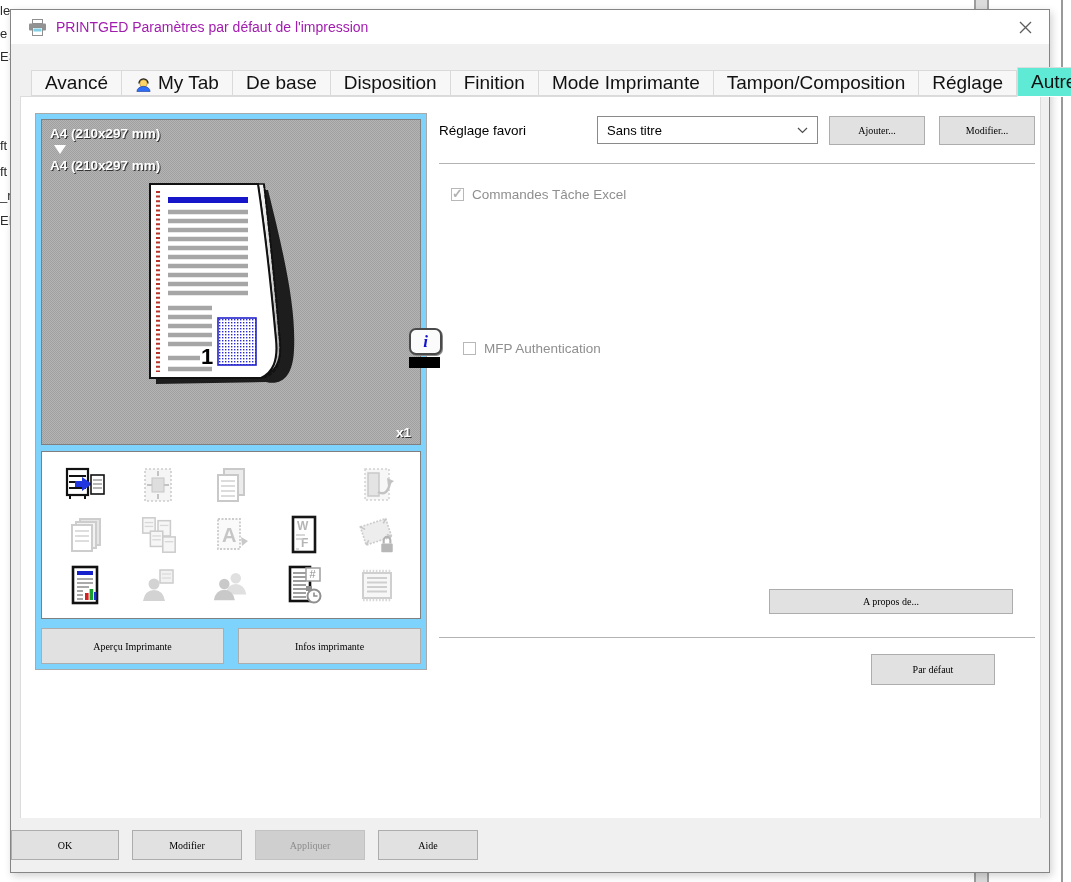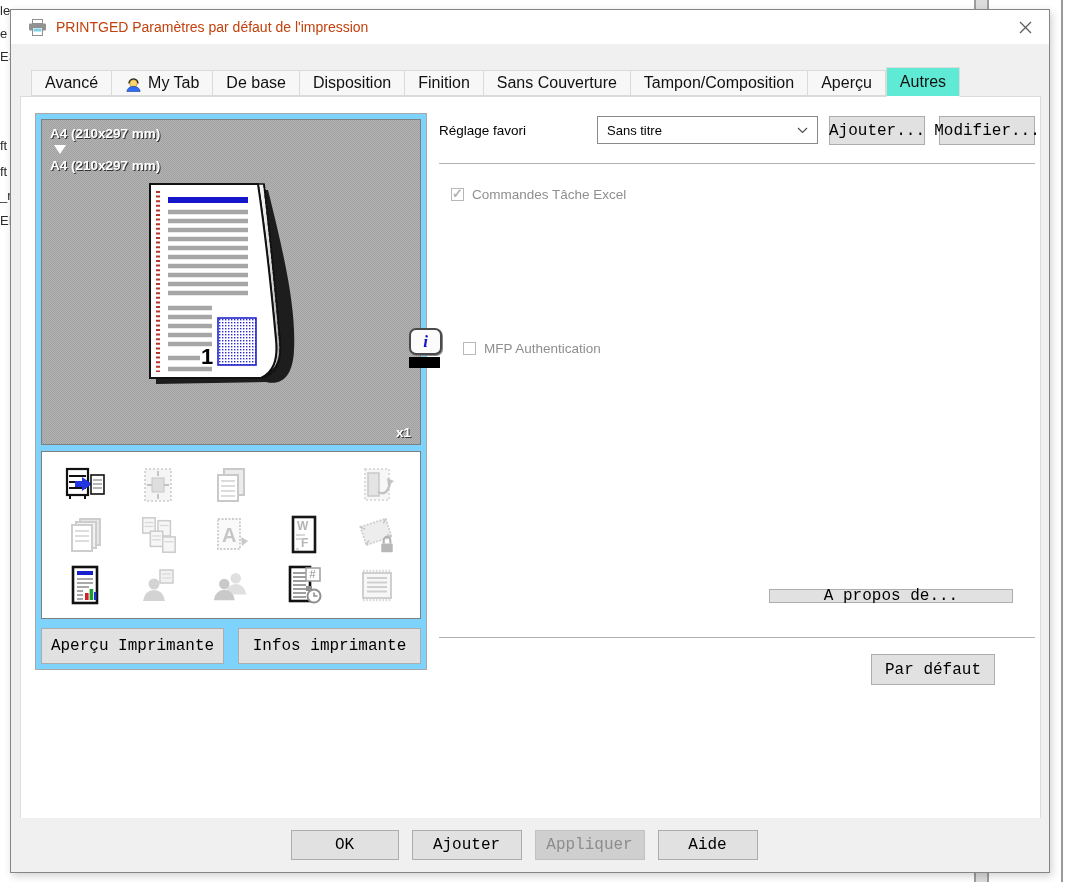--- a/index.html
+++ b/index.html
@@ -11,26 +11,26 @@
   .bg-vline { position:absolute; left:1061px; top:0; width:2px; height:882px; background:#9a9a9a; z-index:0; }
   .bg-nub { position:absolute; left:974px; width:15px; background:#dcdcdc; border-left:2px solid #9d9d9d; border-right:2px solid #9d9d9d; z-index:0; }
   .bg-nub.top { top:0; height:9px; }
   .bg-nub.bottom { top:871px; height:11px; }
 
   
   .dialog { position:absolute; left:10px; top:9px; width:1040px; height:864px; background:#f0f0f0;
             border:1px solid #858585; z-index:2; box-shadow:2px 3px 8px rgba(0,0,0,.18); }
   .titlebar { position:absolute; left:0; top:0; width:100%; height:34px; background:#ffffff;
               display:flex; align-items:center; padding-left:17px; gap:9px; }
-  .title-text { font-size:14px; color:#c2410c; }
+  .title-text { font-size:14px; color:#a21caf; }
   .close-btn { position:absolute; right:0; top:0; width:48px; height:34px; display:flex; align-items:center; justify-content:center; }
 
   
   .tabstrip { position:absolute; left:20px; top:56px; height:30px; display:flex; align-items:flex-end; z-index:3; }
-  .tab { height:26px; display:flex; align-items:center; gap:6px; padding:0 13px; font-size:16px; color:#111;
+  .tab { height:26px; display:flex; align-items:center; gap:6px; padding:0 13px; font-size:19px; color:#111;
          background:#f7f7f7; border:1px solid #dadada; border-left:none; white-space:nowrap; }
   .tab:first-child { border-left:1px solid #dadada; }
   .tab.selected { height:30px; background:#5eead4; border:1px solid #dcdcdc; border-bottom:1px solid #ffffff; margin-bottom:-1px; }
 
   
   .panel { position:absolute; left:9px; top:86px; width:1021px; height:723px; background:#ffffff; border:1px solid #dcdcdc; }
 
   
   .left-group { position:absolute; left:14px; top:16px; width:392px; border:1px solid #a9a9a9; background:#7dd3fc; padding:5px; }
   .preview-box { position:relative; width:380px; height:326px; border:1px solid #7f7f7f;
@@ -40,22 +40,22 @@
   .fmt-arrow { position:absolute; left:12px; top:25px; width:0; height:0;
                border-left:6px solid transparent; border-right:6px solid transparent; border-top:9px solid #ffffff; }
   .scale { position:absolute; right:9px; bottom:4px; font-size:13.5px; font-weight:bold; color:#ffffff; text-shadow:1px 1px 0 rgba(45,45,45,.95); }
   .paper-svg { position:absolute; left:102px; top:58px; }
 
   .icon-box { margin-top:6px; width:380px; height:168px; background:#ffffff; border:1px solid #7f7f7f;
               display:grid; grid-template-columns:repeat(5,1fr); align-content:space-evenly; justify-items:center; padding:4px 6px; }
   .cell { width:42px; height:42px; display:flex; align-items:center; justify-content:center; }
 
   .left-btns { margin-top:9px; display:flex; gap:14px; }
-  .btn { background:#e1e1e1; border:1px solid #adadad; font-size:16px; color:#000;
-         display:flex; align-items:center; justify-content:center; font-family:Liberation Mono, monospace; }
+  .btn { background:#e1e1e1; border:1px solid #adadad; font-size:10px; color:#000;
+         display:flex; align-items:center; justify-content:center; font-family:Liberation Serif, serif; }
   .left-btns .btn { flex:1; height:36px; }
 
   
   .fav-label { position:absolute; left:418px; top:26px; font-size:13.5px; color:#000; }
   .combo { position:absolute; left:576px; top:19px; width:221px; height:28px; background:#fff; border:1px solid #8a8a8a;
            display:flex; align-items:center; justify-content:space-between; padding:8px 9px; font-size:13px; color:#000; }
   .btn-add { position:absolute; left:808px; top:19px; width:96px; height:29px; }
   .btn-mod { position:absolute; left:918px; top:19px; width:96px; height:29px;text-align:center; }
   .sep { position:absolute; left:418px; width:596px; height:1px; background:#b3b3b3; }
   .sep.s1 { top:66px; } .sep.s2 { top:540px; }
@@ -67,26 +67,26 @@
   .chk-excel { left:430px; top:90px; }
   .chk-mfp  { left:442px; top:244px; }
 
   .info-icon { position:absolute; left:388px; top:231px; width:36px; }
   .info-key { width:33px; height:27px; background:#fbfbfb; border:2px solid #4a4a4a; border-radius:7px;
               display:flex; align-items:center; justify-content:center;
               font-family:"Liberation Serif", serif; font-style:italic; font-weight:bold; font-size:17px; color:#1414cd;
               box-shadow:1px 1px 0 #8a8a8a; }
   .info-base { width:31px; height:11px; background:#000; margin-top:2px; }
 
-  .btn-about   { position:absolute; left:748px; top:492px; width:244px; height:14px; }
+  .btn-about   { position:absolute; left:748px; top:492px; width:244px; height:25px; }
   .btn-default { position:absolute; left:850px; top:557px; width:124px; height:31px; }
 
   
   .footer { position:absolute; left:0; bottom:0; width:100%; height:54px; display:flex; align-items:center;
-            justify-content:center; gap:13px; padding-right:12px; background:#f0f0f0; }
+            justify-content:flex-start; gap:13px; padding-right:12px; background:#f0f0f0; }
   .footer .btn { height:30px; }
   .btn-ok { width:108px; } .btn-cancel { width:110px; } .btn-help { width:100px; }
   .btn-apply { width:110px; background:#cfcfcf; border:1px solid #c2c2c2; color:#8c8c8c; }
 
   svg text { font-family:"Liberation Sans", sans-serif; }
 </style>
 </head>
 <body>
 
 <div class="screen">
@@ -140,27 +140,27 @@
       <div class="tab">
           <span>De base</span>
         </div>
       <div class="tab">
           <span>Disposition</span>
         </div>
       <div class="tab">
           <span>Finition</span>
         </div>
       <div class="tab">
-          <span>Sans Couverture</span>
+          <span>Mode Imprimante</span>
         </div>
       <div class="tab">
           <span>Tampon/Composition</span>
         </div>
       <div class="tab">
-          <span>Aperçu</span>
+          <span>Réglage</span>
         </div>
       <div class="tab selected">
           <span>Autres</span>
         </div>
     </div>
 
     <div class="panel">
 
       <div class="left-group">
         <div class="preview-box">
@@ -423,18 +423,18 @@
         <span class="lbl">MFP Authentication</span>
       </div>
 
       <button class="btn btn-about">A propos de...</button>
       <div class="sep s2"></div>
       <button class="btn btn-default">Par défaut</button>
     </div>
 
     <div class="footer">
       <button class="btn btn-ok">OK</button>
-      <button class="btn btn-cancel">Ajouter</button>
+      <button class="btn btn-cancel">Modifier</button>
       <button class="btn btn-apply">Appliquer</button>
       <button class="btn btn-help">Aide</button>
     </div>
   </div>
 </div>
 
 </body></html>

